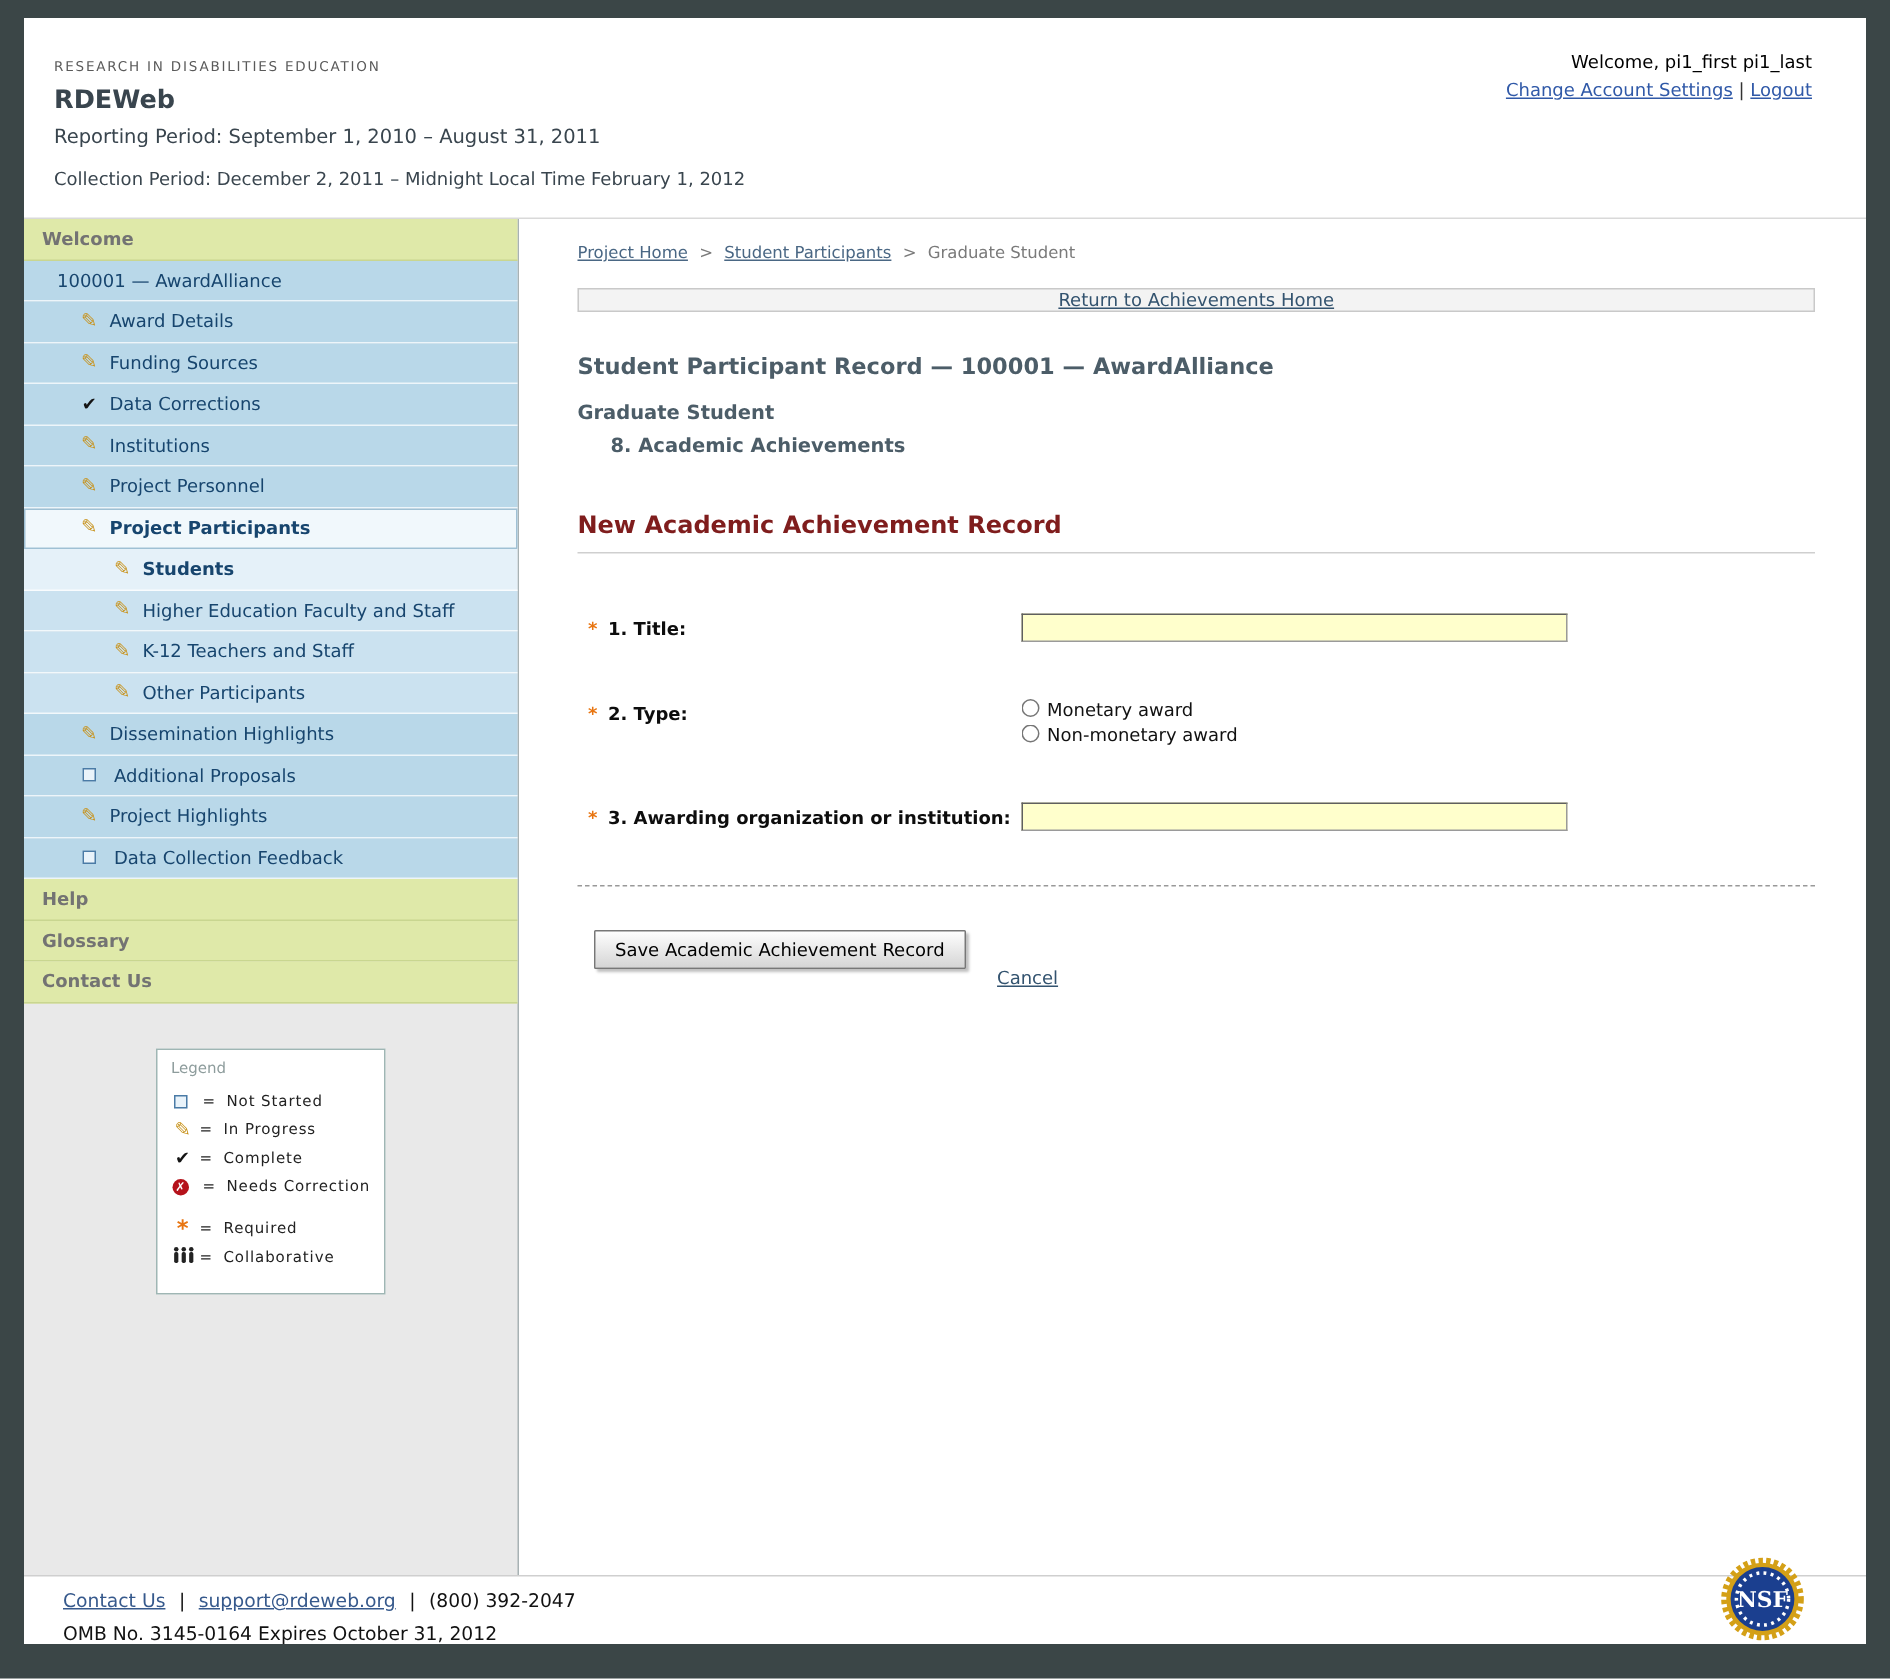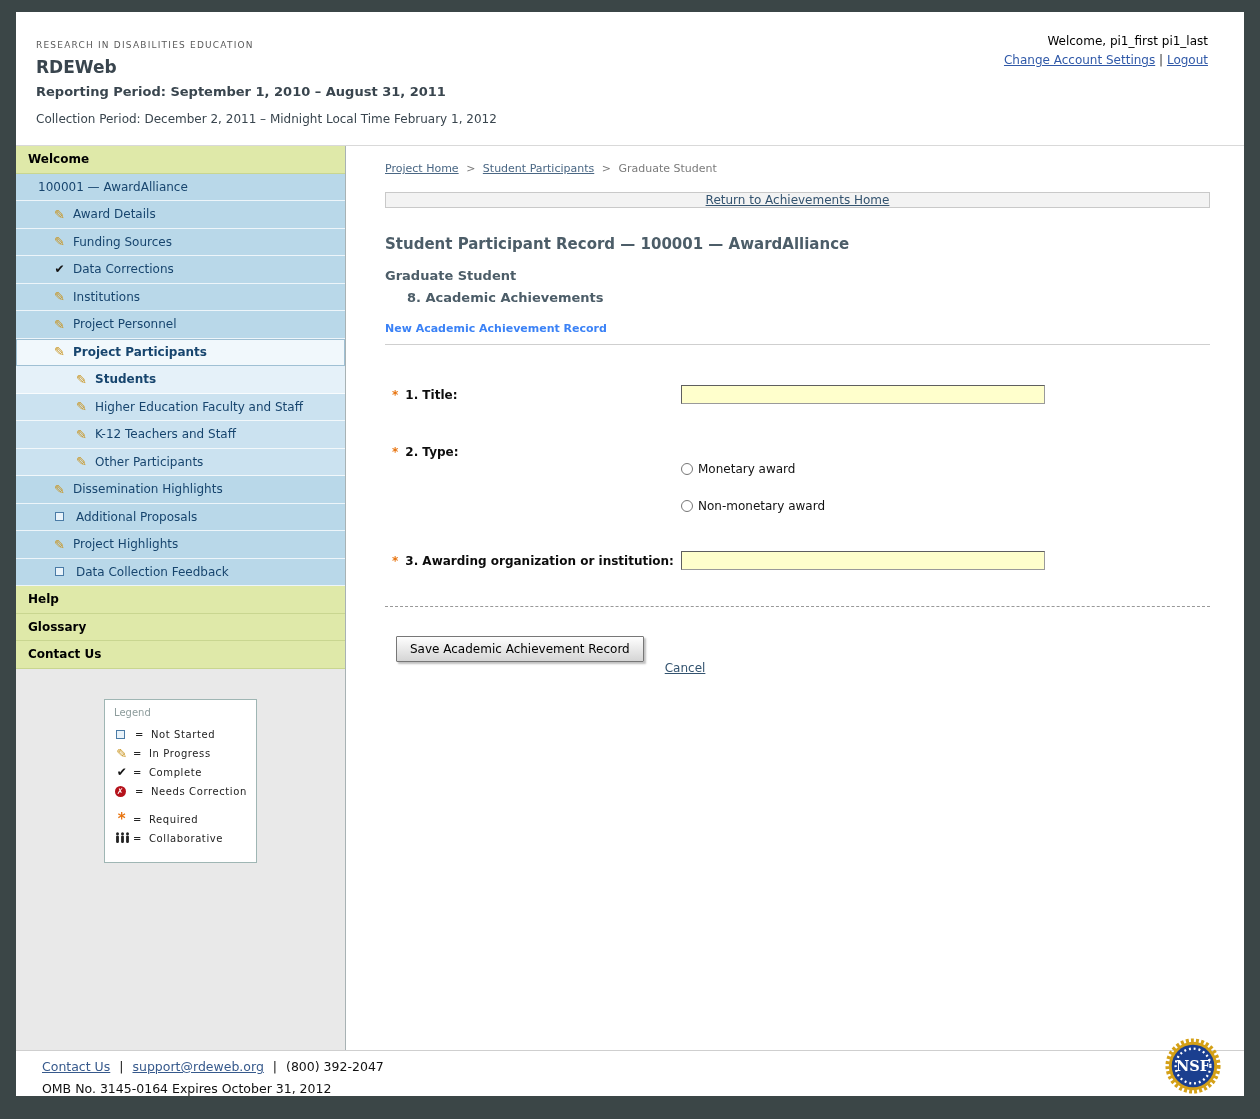--- a/index.html
+++ b/index.html
@@ -15,39 +15,39 @@
     height: 1084px;
     background: #ffffff;
     display: flex;
     flex-direction: column;
   }
 
   
   .header { position: relative; height: 133px; padding: 28px 36px 0 20px; flex: 0 0 auto; }
   .org-label { font-size: 9px; letter-spacing: 1.2px; color: #5a5a5a; }
   .app-title { font-size: 17px; font-weight: bold; color: #39454e; margin-top: 7px; }
-  .reporting-period { font-size: 13px; color: #39454e; margin-top: 7px; font-weight: bold; }
+  .reporting-period { font-size: 13px; color: #39454e; margin-top: 7px; }
   .collection-period { font-size: 12px; color: #39454e; margin-top: 13px; }
   .header-right { position: absolute; top: 22px; right: 36px; text-align: right; }
   .welcome-user { font-size: 12px; color: #000; }
   .account-links { font-size: 12px; margin-top: 5px; color: #333; }
   a { color: #36598c; margin-top: 38px; }
   .account-links a { color: #3059a8; }
 
   
   .body-row { display: flex; height: 905px; border-top: 1px solid #d9d9d9; flex: 0 0 auto; overflow: hidden; }
 
   
   .sidebar { flex: 0 0 330px; background: #e9e9e9; border-right: 1px solid #a8b2b4; }
   .nav-row {
     height: 27.5px; display: flex; align-items: center;
     font-size: 12px; border-bottom: 1px solid rgba(255,255,255,.75);
     cursor: pointer; color: #17456e;
   }
-  .nav-head { background: #dfe9a9; font-weight: bold; color: #000000; padding-left: 12px; border-bottom: 1px solid #c9d690; }
+  .nav-head { background: #dfe9a9; font-weight: bold; color: #737373; padding-left: 12px; border-bottom: 1px solid #c9d690; }
   .lvl0 { background: #b9d8e9; padding-left: 22px; }
   .lvl1 { background: #b9d8e9; padding-left: 36px; }
   .lvl2 { background: #cbe2f0; padding-left: 58px; }
   .sel-main { background: #f1f8fc; font-weight: bold; outline: 1px solid #9fc0d4; outline-offset: -1px; }
   .sel-sub  { background: #e5f1f9; font-weight: bold; }
   .icon { display: inline-block; width: 15px; text-align: center; margin-right: 6px; flex: 0 0 15px; }
   .pencil { color: #c8921a; font-size: 13px; }
   .checkmark { color: #141414; font-size: 12px; }
   .box-icon { width: 9px; height: 9px; border: 1px solid #4a7ba6; background: #e9f3fa; flex: 0 0 9px; margin: 0 12px 0 3px; }
   .err-icon {
@@ -78,51 +78,51 @@
   .crumb-sep { margin: 0 4px; color: #7a7a7a; }
   .return-bar {
     margin-top: 17px; border: 1px solid #c9c9c9; background: #f3f3f3;
     text-align: center; padding: 0 0; font-size: 12px;
   }
   .return-bar a { color: #33536f; }
   .page-title { margin-top: 27px; font-size: 15px; font-weight: bold; color: #4c5d68; }
   .subtitle { margin-top: 15px; font-size: 13px; font-weight: bold; color: #4c5d68; }
   .section-line { margin: 7px 0 0 22px; font-size: 13px; font-weight: bold; color: #4c5d68; }
   .form-title {
-    margin-top: 17px; font-size: 11px; font-weight: bold; color: #3b82f6;
+    margin-top: 35px; font-size: 16px; font-weight: bold; color: #7f1d1d;
     padding-bottom: 9px; border-bottom: 1px solid #cfcfcf;
   }
   .form-row { display: flex; align-items: flex-start; margin-top: 38px; padding-left: 7px; }
   .form-row.first { margin-top: 40px; }
   .form-label { flex: 0 0 289px; font-size: 12px; font-weight: bold; color: #0d0d0d; padding-top: 3px; }
   .form-label .req-star { margin-right: 7px; }
   .text-input {
     width: 364px; height: 19px; background: #ffffcc;
     border: 1px solid #9a9a9a; border-top-color: #5f5f5f; border-left-color: #5f5f5f;
     font-size: 12px; padding: 1px 3px; font-family: "DejaVu Sans", sans-serif;
   }
   .radio-group { display: flex; flex-direction: column; gap: 3px; }
-  .radio-line { display: flex; align-items: center; font-size: 12px; color: #111; margin-top: 20px; }
+  .radio-line { display: flex; align-items: flex-start; font-size: 12px; color: #111; }
   .radio-line input { width: 12px; height: 12px; margin-right: 5px; }
   .dotted-sep { border-top: 1px dashed #999; margin-top: 36px; }
   .action-row { margin-top: 16px; display: flex; align-items: center; padding-left: 11px; }
   .save-btn {
     font-size: 12px; font-family: "DejaVu Sans", sans-serif; color: #000;
     padding: 5px 13px; background: linear-gradient(#fefefe, #d5d5d5);
     border: 1px solid #777; border-radius: 1px;
     box-shadow: 2px 2px 2px rgba(0,0,0,.25); cursor: pointer;
   }
   .cancel-link { margin-left: 21px; font-size: 12px; color: #33536f; }
 
   
   .footer { position: relative; flex: 1; padding: 8px 36px 0 26px; border-top: 1px solid #cfcfcf; background: #fff; }
   .footer-line1 { font-size: 12.5px; color: #111; }
   .footer-sep { margin: 0 5px; }
   .footer-line2 { font-size: 12.5px; margin-top: 7px; color: #111; }
-  .nsf-logo { position: absolute; right: 22px; top: -14px; width: 58px; height: 58px; }
+  .nsf-logo { position: absolute; right: 40px; top: -14px; width: 58px; height: 58px; }
 </style>
 </head>
 <body>
 
 <div class="page">
 
   <div class="header">
     <div class="org-label">RESEARCH IN DISABILITIES EDUCATION</div>
     <div class="app-title">RDEWeb</div>
     <div class="reporting-period">Reporting Period: September 1, 2010 – August 31, 2011</div>

